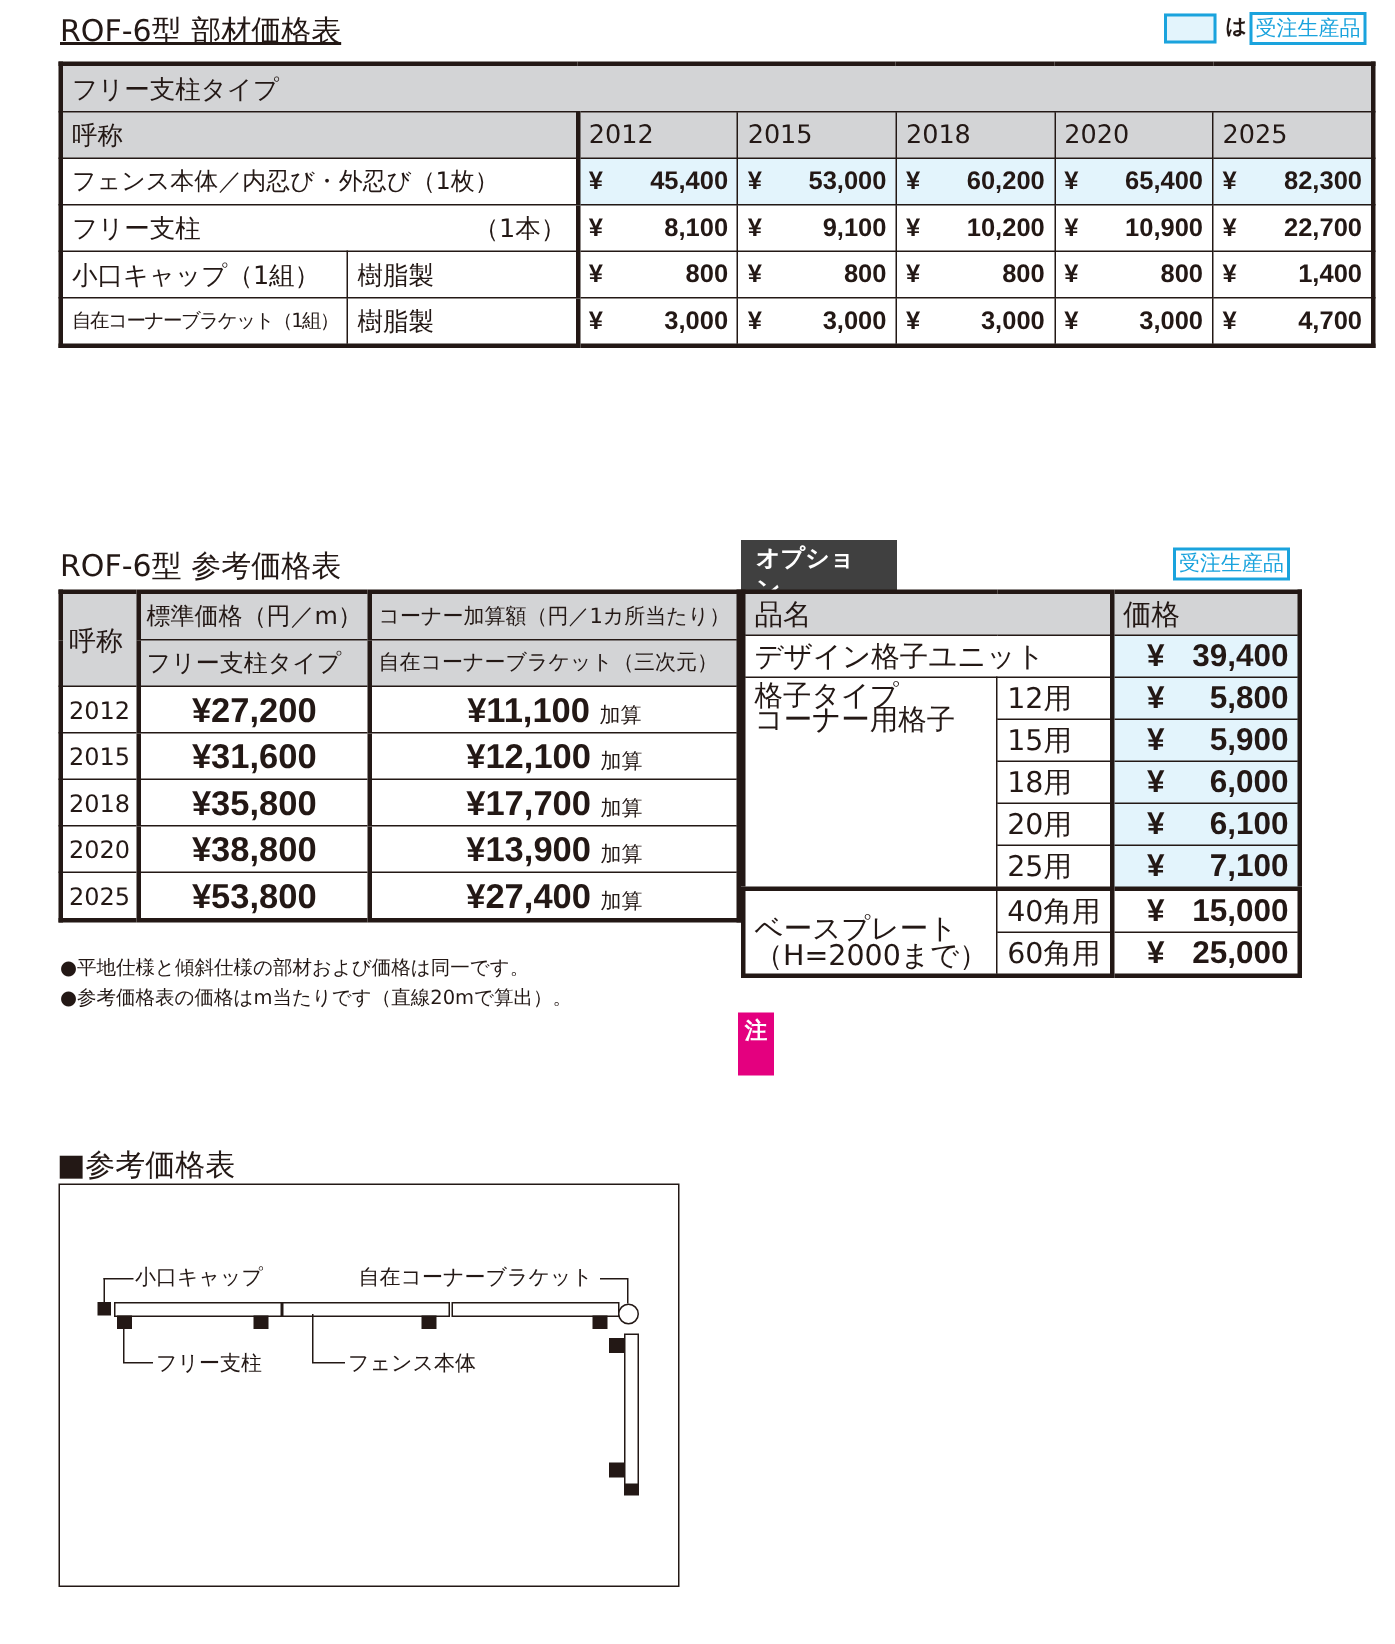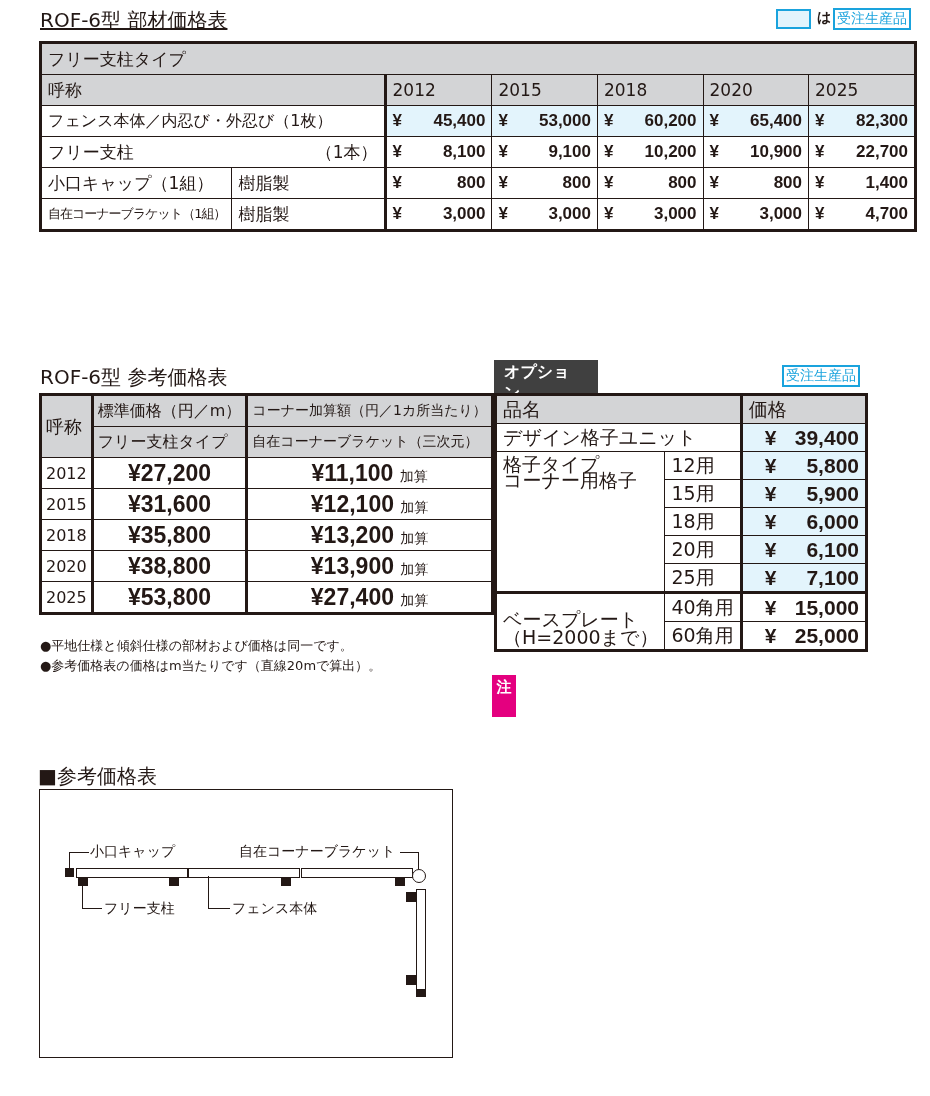--- a/index.html
+++ b/index.html
@@ -176,21 +176,21 @@
     <td class="p2 thick-left"><span>¥11,100</span> <span class="kasan">加算</span></td>
   </tr>
   <tr>
     <td>2015</td>
     <td class="p2 thick-left">¥31,600</td>
     <td class="p2 thick-left"><span>¥12,100</span> <span class="kasan">加算</span></td>
   </tr>
   <tr>
     <td>2018</td>
     <td class="p2 thick-left">¥35,800</td>
-    <td class="p2 thick-left"><span>¥13,200</span> <span class="kasan">加算</span></td>
+    <td class="p2 thick-left"><span>¥17,700</span> <span class="kasan">加算</span></td>
   </tr>
   <tr>
     <td>2020</td>
     <td class="p2 thick-left">¥38,800</td>
     <td class="p2 thick-left"><span>¥13,900</span> <span class="kasan">加算</span></td>
   </tr>
   <tr>
     <td>2025</td>
     <td class="p2 thick-left">¥53,800</td>
     <td class="p2 thick-left"><span>¥27,400</span> <span class="kasan">加算</span></td>

